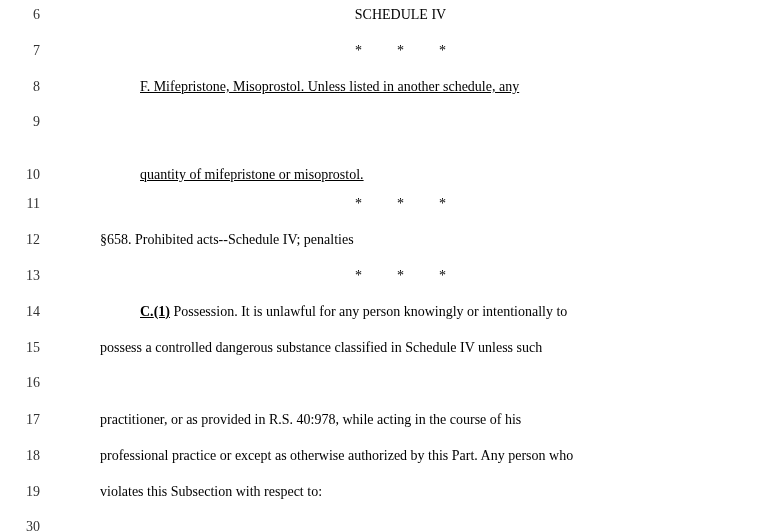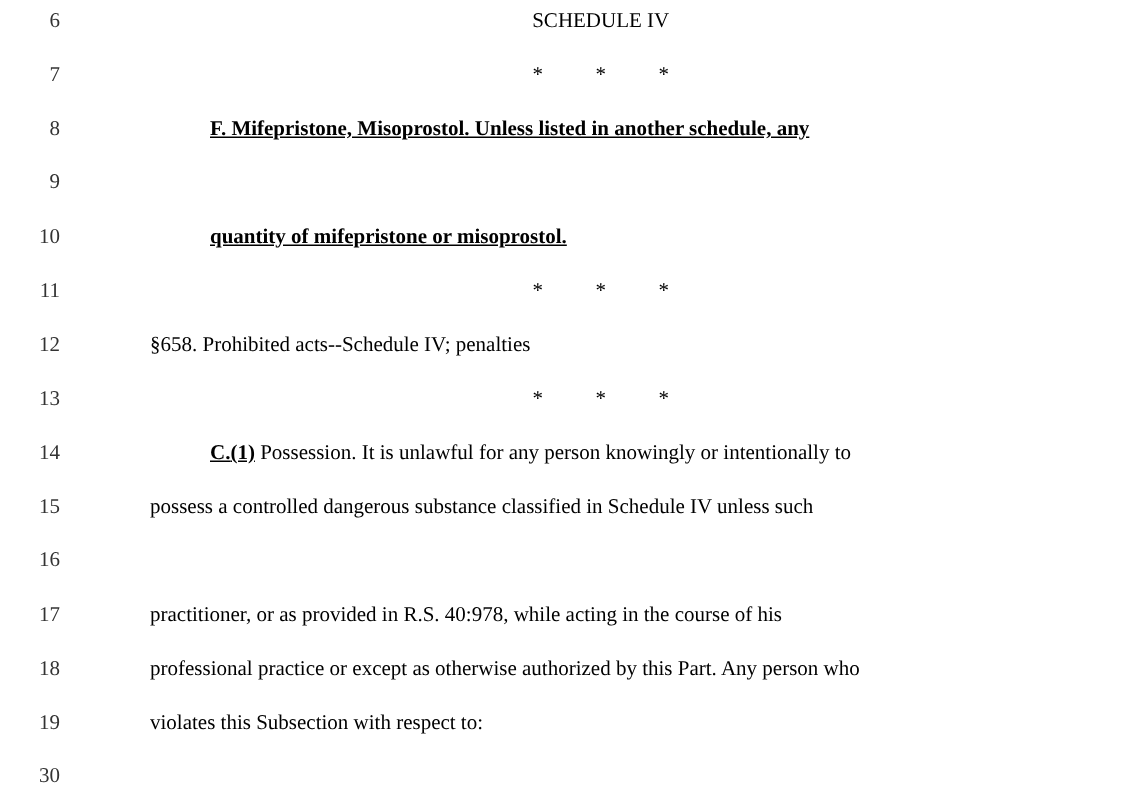--- a/index.html
+++ b/index.html
@@ -45,21 +45,21 @@
       flex: 1;
       padding-right: 20px;
       line-height: 1.5;
     }
 
     .centered {
       text-align: center;
     }
 
     .bold-underline {
-      font-weight: bold;
+      font-weight: normal;
       text-decoration: underline;
     }
 
     .inline-bold-underline {
       font-weight: bold;
       text-decoration: underline;
     }
   </style>
 </head>
 <body>
@@ -86,21 +86,21 @@
       <span class="bold-underline">F. Mifepristone, Misoprostol. Unless listed in another schedule, any</span>
     </div>
   </div>
 
   <div class="line-row">
     <div class="line-number">9</div>
   </div>
 
   <div class="line-row">
     <div class="line-number">10</div>
-    <div class="line-content" style="padding-left: 80px;">
+    <div class="line-content" style="padding-left: 80px; margin-top: 16px;">
       <span class="bold-underline">quantity of mifepristone or misoprostol.</span>
     </div>
   </div>
 
   <div class="line-row">
     <div class="line-number">11</div>
     <div class="line-content centered">
       <span>*&nbsp;&nbsp;&nbsp;&nbsp;&nbsp;&nbsp;&nbsp;&nbsp;&nbsp;&nbsp;*&nbsp;&nbsp;&nbsp;&nbsp;&nbsp;&nbsp;&nbsp;&nbsp;&nbsp;&nbsp;*</span>
     </div>
   </div>

